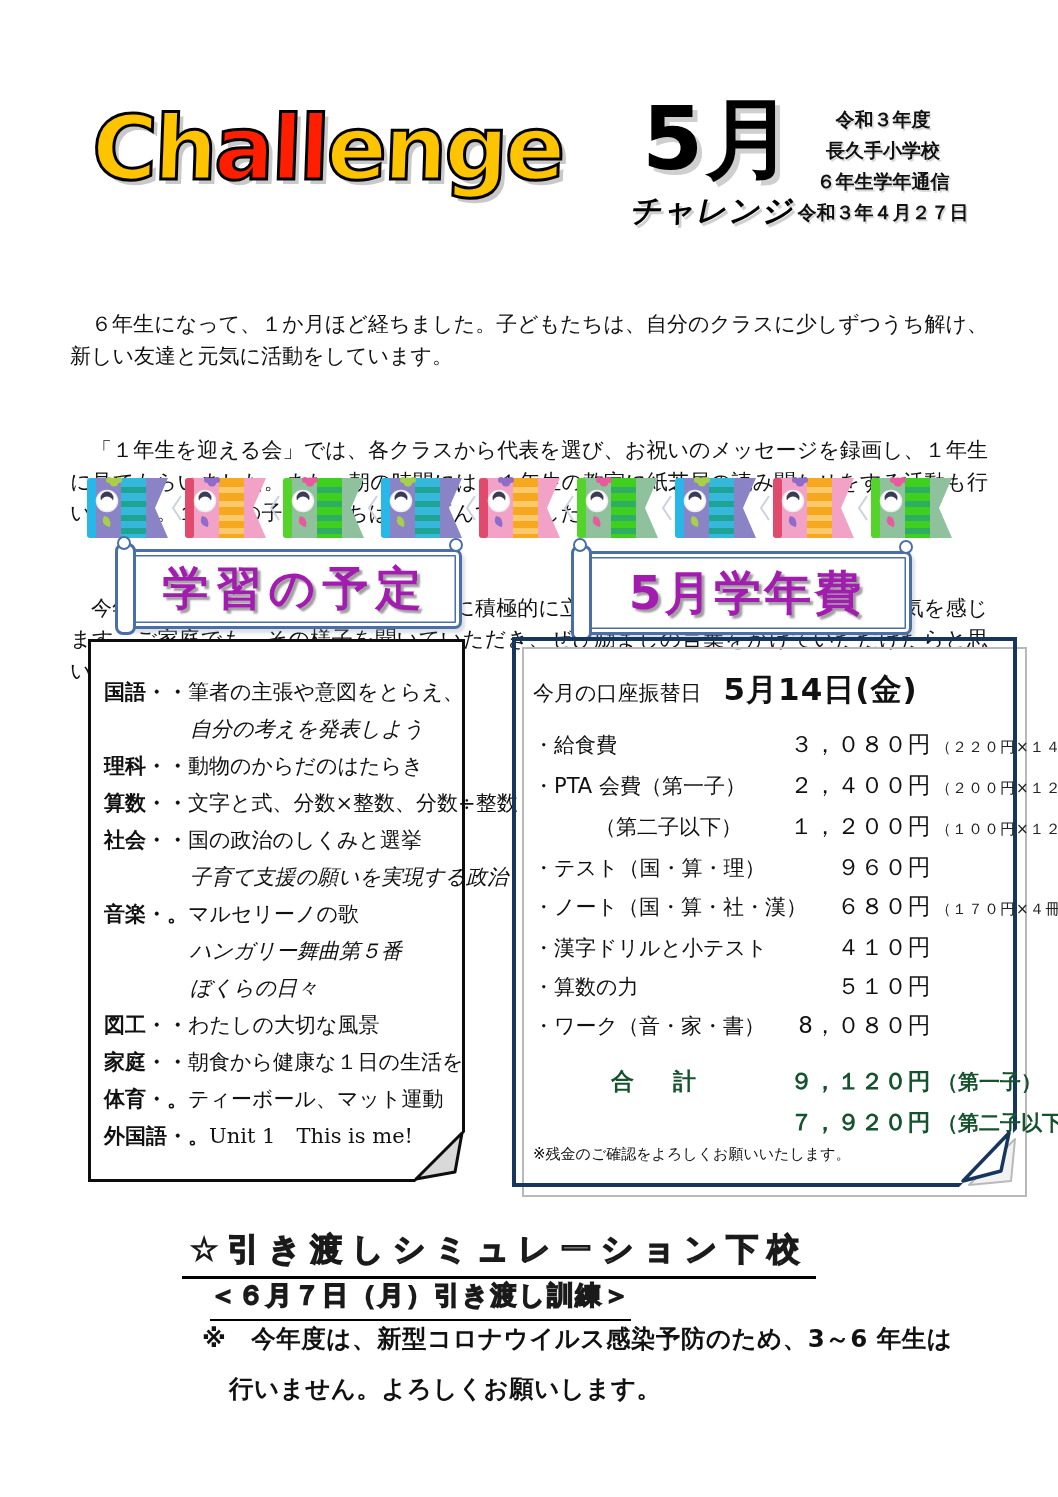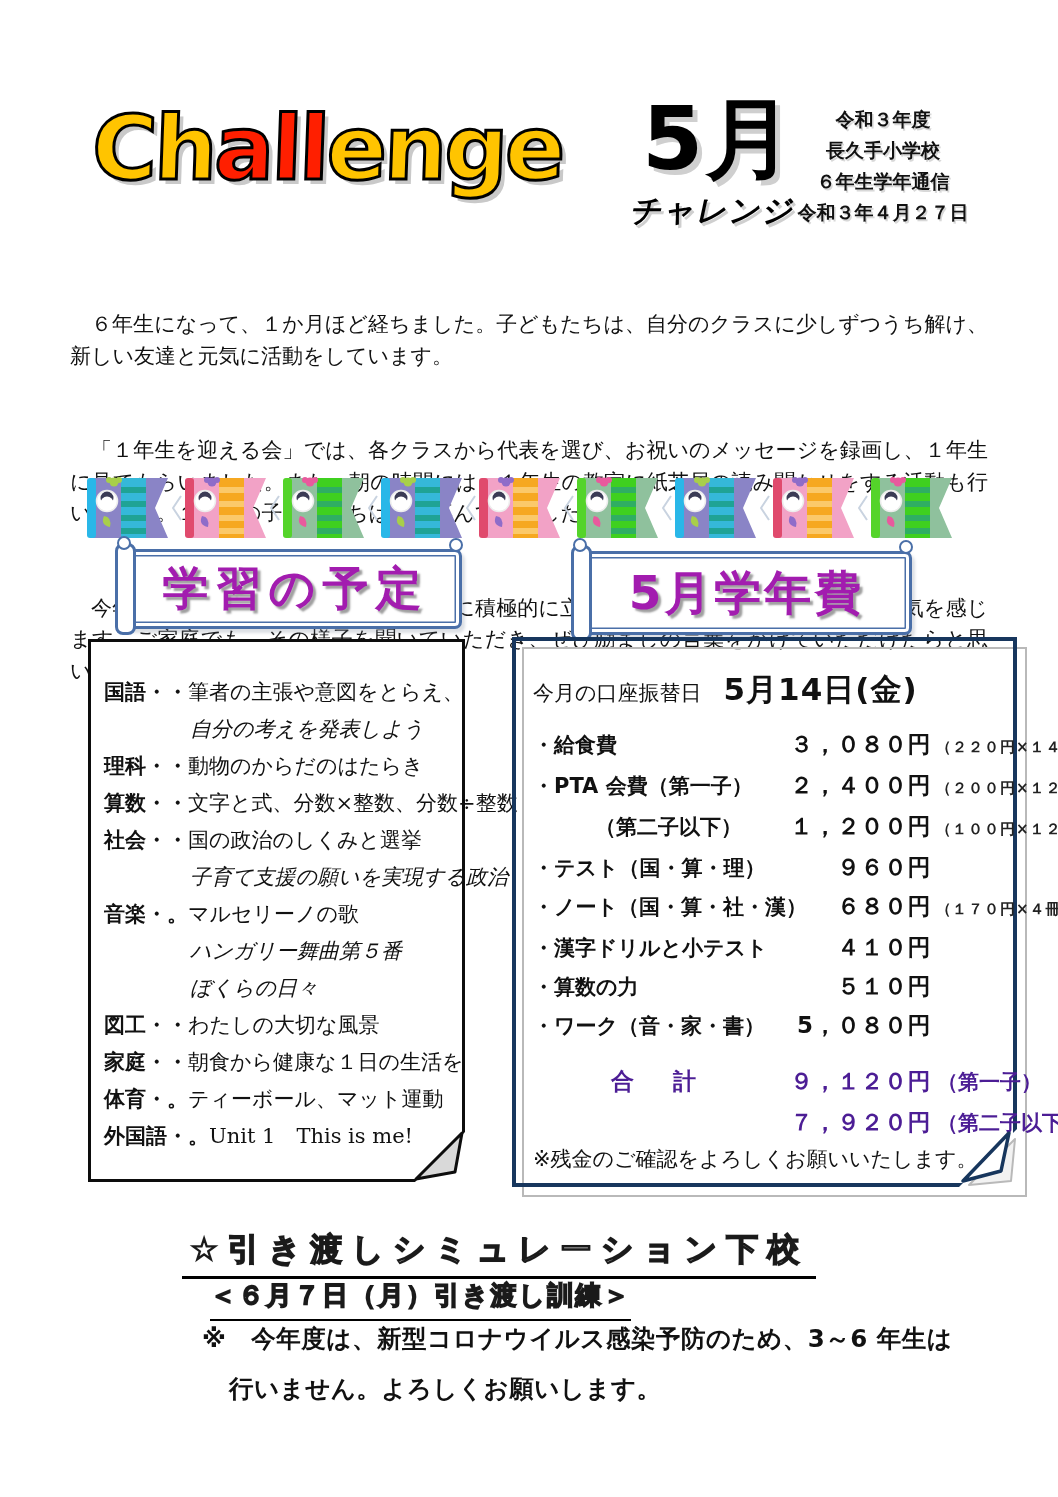--- a/index.html
+++ b/index.html
@@ -81,31 +81,31 @@
     position:absolute;left:10px;top:10px;width:505px;height:550px;
     border:2px solid #b9b9b9;box-sizing:border-box;background:transparent;
   }
   .fees-box{
     position:absolute;left:0;top:0;width:505px;height:550px;
     border:4px solid #17365d;box-sizing:border-box;background:transparent;
     padding:28px 10px 0 17px;
   }
   .transfer-row{font-size:21px;white-space:nowrap;margin-bottom:14px;}
   .transfer-date{font-size:31px;font-weight:bold;margin-left:22px;letter-spacing:1px;}
-  .fee-row{display:flex;align-items:baseline;font-size:21px;line-height:38px;white-space:nowrap;font-weight:bold;}
+  .fee-row{display:flex;align-items:baseline;font-size:21px;line-height:38px;white-space:nowrap;}
   .fee-label{flex:none;width:250px;}
   .fee-row.indent .fee-label{padding-left:62px;box-sizing:border-box;}
   .fee-amount{flex:none;width:148px;text-align:right;font-size:23px;letter-spacing:0.5px;}
   .fee-note{font-size:15px;color:#222;padding-left:5px;letter-spacing:1px;}
-  .total-row{display:flex;align-items:baseline;font-size:23px;line-height:40px;font-weight:bold;white-space:nowrap;color:#4c1d95;}
+  .total-row{display:flex;align-items:baseline;font-size:23px;line-height:40px;font-weight:bold;white-space:nowrap;color:#14532d;}
   .total-block{margin-top:16px;}
   .total-label{flex:none;width:152px;margin-left:78px;letter-spacing:8px;}
   .total-amount{flex:none;width:168px;text-align:right;letter-spacing:0.5px;}
   .total-note{font-size:21px;padding-left:6px;text-align:center;}
-  .fees-footnote{font-size:21px;margin-top:2px;white-space:nowrap;}
+  .fees-footnote{font-size:15px;margin-top:2px;white-space:nowrap;}
   
   .outline-text{
     font-weight:bold;color:#d4d4d4;
     -webkit-text-stroke:1.4px #1a1a1a;
     text-shadow:0 0 1px #555;
   }
   .dismissal-title{
     position:absolute;left:0;right:60px;top:1228px;text-align:center;
     font-size:32px;letter-spacing:9px;white-space:nowrap;
   }
@@ -383,21 +383,21 @@
           <span class="fee-amount">４１０円</span>
           <span class="fee-note"></span>
         </div>
       <div class="fee-row">
           <span class="fee-label">・算数の力</span>
           <span class="fee-amount">５１０円</span>
           <span class="fee-note"></span>
         </div>
       <div class="fee-row">
           <span class="fee-label">・ワーク（音・家・書）</span>
-          <span class="fee-amount">5，０８０円</span>
+          <span class="fee-amount">8，０８０円</span>
           <span class="fee-note"></span>
         </div>
 
       <div class="total-block">
         <div class="total-row">
             <span class="total-label">合　計</span>
             <span class="total-amount">９，１２０円</span>
             <span class="total-note">（第一子）</span>
           </div>
         <div class="total-row">

